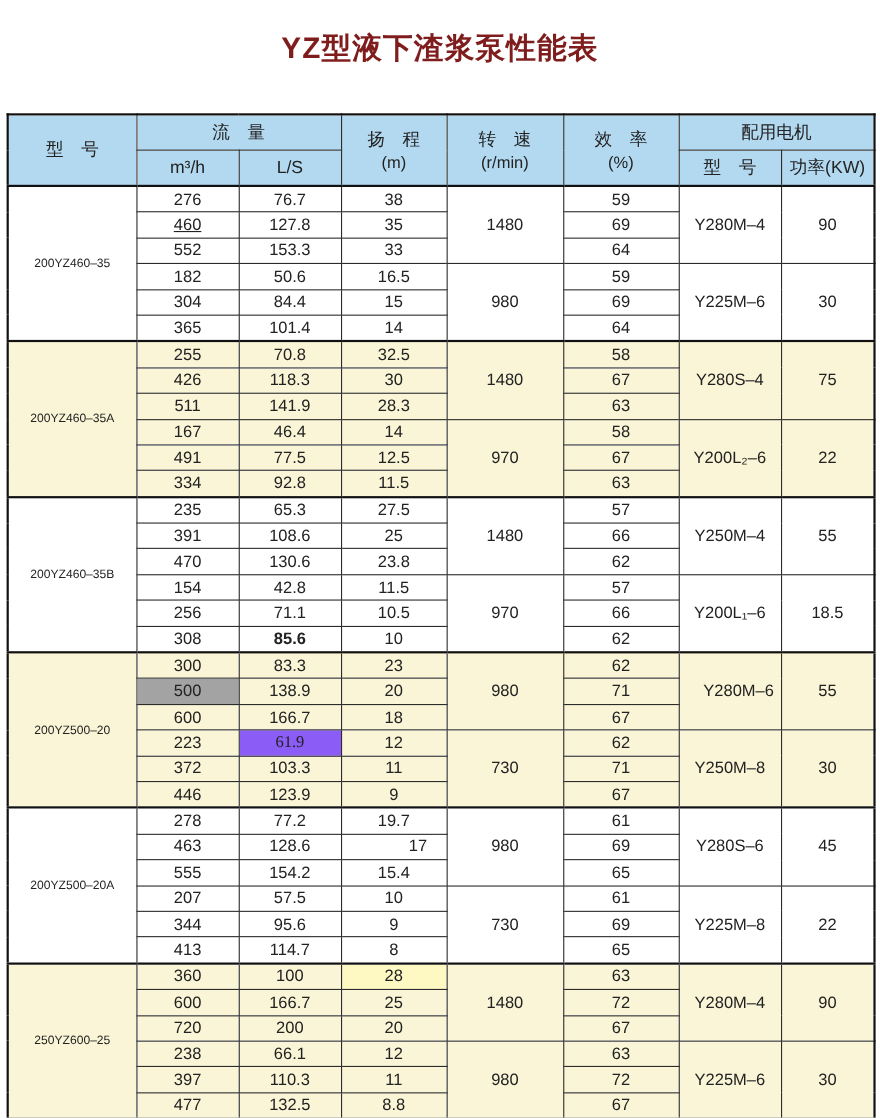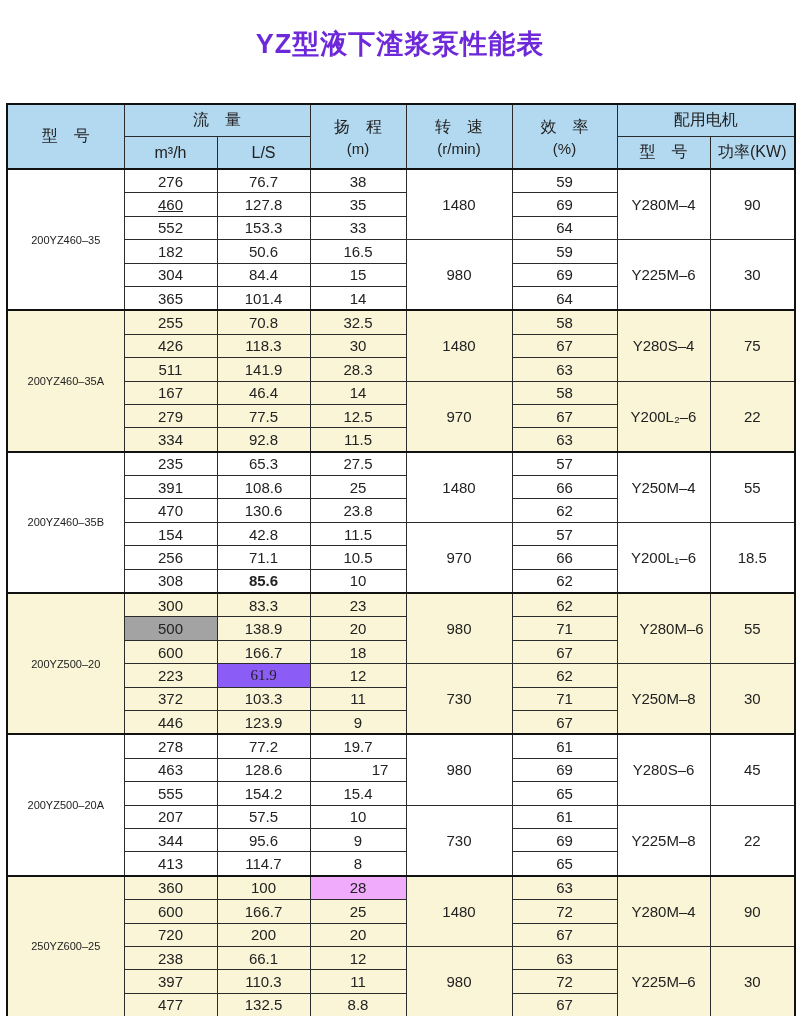--- a/index.html
+++ b/index.html
@@ -14,21 +14,21 @@
     color: #222222;
   }
   .title {
     margin: 0;
     padding-top: 26px;
     height: 32px;
     text-align: center;
     font-size: 27px;
     font-weight: bold;
     letter-spacing: 1px;
-    color: #6d28d9;
+    color: #7f1d1d;
   }
   table.perf {
     margin: 45px 0 0 6px;
     width: 788px;
     border-collapse: collapse;
     table-layout: fixed;
     border: 2px solid #111111;
   }
   .perf th, .perf td {
     border: 1px solid #2b2b2b;
@@ -169,21 +169,21 @@
       <tr>
         <td style="background: rgb(249, 245, 214);">167</td>
         <td style="background: rgb(249, 245, 214);">46.4</td>
         <td style="background: rgb(249, 245, 214);">14</td>
         <td rowspan="3" style="background: rgb(249, 245, 214);">970</td>
         <td style="background: rgb(249, 245, 214);">58</td>
         <td rowspan="3" style="background: rgb(249, 245, 214);">Y200L₂–6</td>
         <td rowspan="3" style="background: rgb(249, 245, 214);">22</td>
       </tr>
       <tr>
-        <td style="background: rgb(249, 245, 214);">279</td>
+        <td style="background: rgb(249, 245, 214);">491</td>
         <td style="background: rgb(249, 245, 214);">77.5</td>
         <td style="background: rgb(249, 245, 214);">12.5</td>
         <td style="background: rgb(249, 245, 214);">67</td>
       </tr>
       <tr>
         <td style="background: rgb(249, 245, 214);">334</td>
         <td style="background: rgb(249, 245, 214);">92.8</td>
         <td style="background: rgb(249, 245, 214);">11.5</td>
         <td style="background: rgb(249, 245, 214);">63</td>
       </tr>
@@ -313,21 +313,21 @@
       <tr>
         <td style="background: rgb(255, 255, 255);">413</td>
         <td style="background: rgb(255, 255, 255);">114.7</td>
         <td style="background: rgb(255, 255, 255);">8</td>
         <td style="background: rgb(255, 255, 255);">65</td>
       </tr>
       <tr class="group-start">
         <td rowspan="6" class="model-cell" style="background: rgb(249, 245, 214);">250YZ600–25</td>
         <td style="background: rgb(249, 245, 214);">360</td>
         <td style="background: rgb(249, 245, 214);">100</td>
-        <td style="background: #f0abfc;">28</td>
+        <td style="background: #fef9c3;">28</td>
         <td rowspan="3" style="background: rgb(249, 245, 214);">1480</td>
         <td style="background: rgb(249, 245, 214);">63</td>
         <td rowspan="3" style="background: rgb(249, 245, 214);">Y280M–4</td>
         <td rowspan="3" style="background: rgb(249, 245, 214);">90</td>
       </tr>
       <tr>
         <td style="background: rgb(249, 245, 214);">600</td>
         <td style="background: rgb(249, 245, 214);">166.7</td>
         <td style="background: rgb(249, 245, 214);">25</td>
         <td style="background: rgb(249, 245, 214);">72</td>

